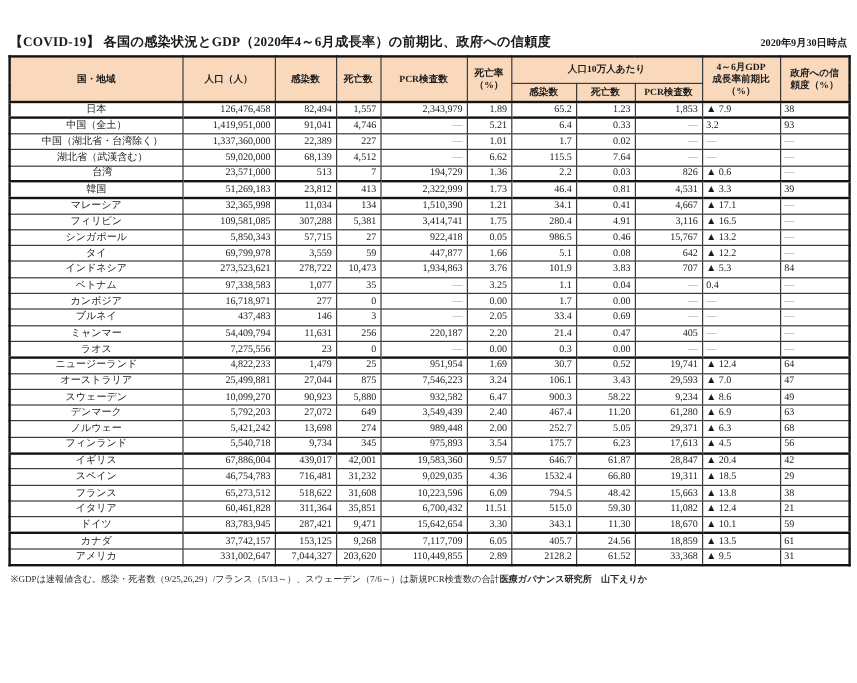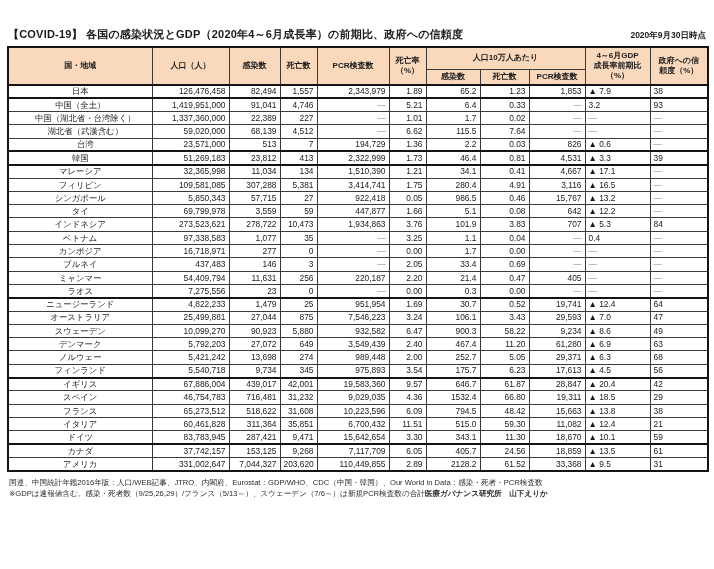--- a/index.html
+++ b/index.html
@@ -1,18 +1,18 @@
 <!DOCTYPE html>
 <html><head>
 <meta charset="utf-8">
 <style>
   * { margin:0; padding:0; box-sizing:border-box; }
   html,body { width:714px; height:569px; background:#ffffff; overflow:hidden;
     font-family:"Liberation Sans","DejaVu Sans",sans-serif; color:#1a1a1a; }
-  .page { width:714px; height:569px; padding:6px 7px 0 7px; position:relative; }
+  .page { width:714px; height:569px; padding:6px 7px 0 7px; position:relative;font-family:Liberation Serif, serif; }
 
   .titlebar { display:flex; align-items:flex-end; justify-content:space-between; padding:2px 1px 4px 1px; }
   .title { font-size:11px; font-weight:bold; letter-spacing:0.2px; }
   .date-note { font-size:8.5px; font-weight:bold; white-space:nowrap;margin-top:22px; }
 
   table.tbl { border-collapse:collapse; table-layout:fixed; width:700px; border:2px solid #141414; }
   .tbl th {
     background:#f9d8bc; border:1px solid #3a3a3a; font-size:8px; font-weight:bold;
     text-align:center; vertical-align:middle; line-height:1.25; padding:1px 1px;
     white-space:pre-line;
@@ -456,20 +456,19 @@
           <td class="num">2128.2</td>
           <td class="num">61.52</td>
           <td class="num">33,368</td>
           <td class="ctr">▲ 9.5</td>
           <td class="ctr">31</td>
         </tr>
       </tbody>
   </table>
 
   <div class="footer">
-    <div>国連、中国統計年鑑2016年版：人口/WEB記事、JTRO、内閣府、Eurostat：GDP/WHO、CDC（中国・韓国）、Our World in Data：感染・死者・PCR検査数</div>
     <div class="footer-row3">
       <span>※GDPは速報値含む。感染・死者数（9/25,26,29）/フランス（5/13～）、スウェーデン（7/6～）は新規PCR検査数の合計</span>
       <span class="credit">医療ガバナンス研究所　山下えりか</span>
     </div>
   </div>
 
 </div>
 
 </body></html>

